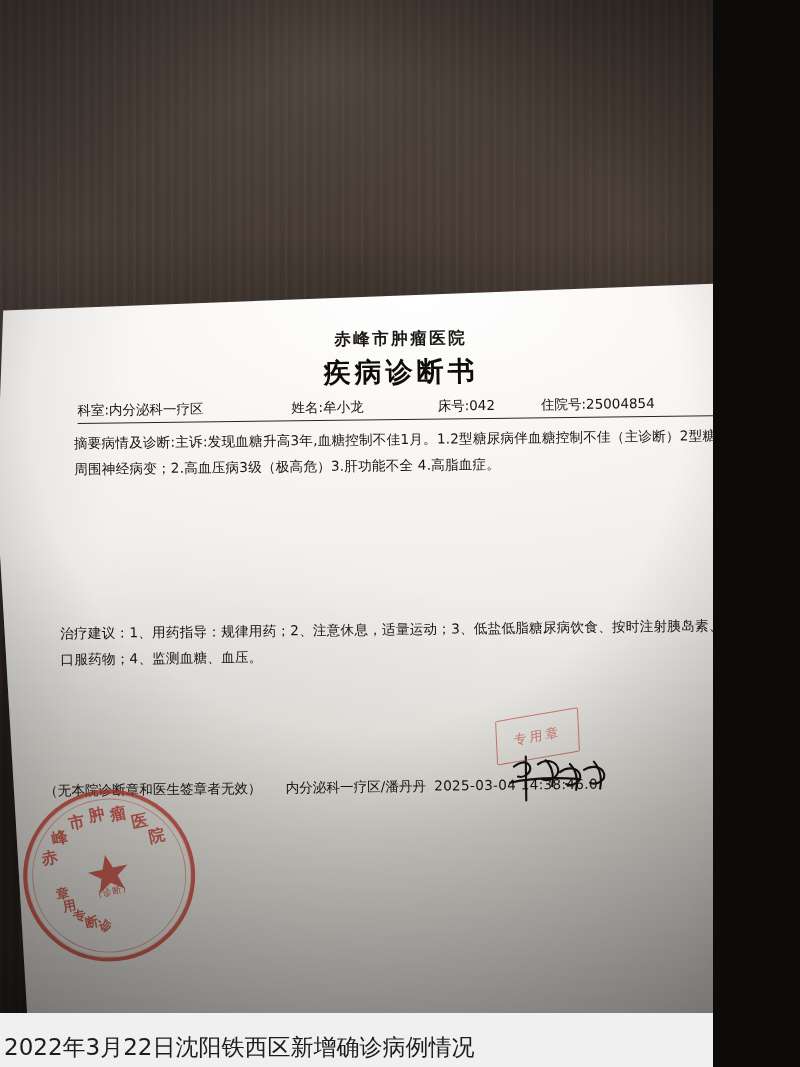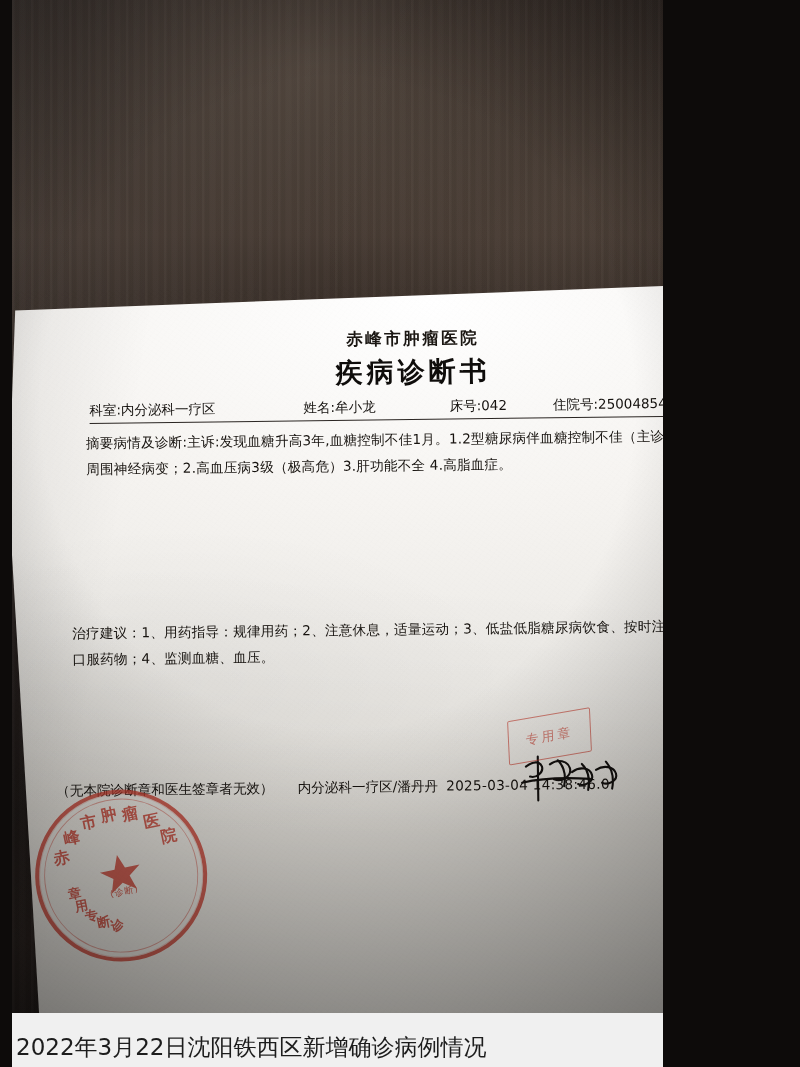--- a/index.html
+++ b/index.html
@@ -10,38 +10,37 @@
   body {
     width: 800px;
     height: 1067px;
     overflow: hidden;
     font-family: "Liberation Sans", sans-serif;
   }
 
   
   #scene {
     position: relative;
-    width: 651px;
+    width: 713px;
     height: 1067px;
     overflow: hidden;
     background:
       
       repeating-linear-gradient(90deg,
         rgba(255,255,255,0.022) 0px,
         rgba(255,255,255,0.022) 2px,
         rgba(0,0,0,0.05) 3px,
         rgba(0,0,0,0.05) 7px,
         rgba(255,255,255,0.012) 8px,
         rgba(255,255,255,0.012) 13px,
         rgba(0,0,0,0.04) 14px,
         rgba(0,0,0,0.04) 19px),
       linear-gradient(180deg, #2a2320 0%, #322a25 12%, #3a302a 22%,
                               #2e2621 34%, #241d1a 48%, #1d1715 62%,
                               #191412 76%, #221b18 88%, #1a1513 100%);
-    margin-left: 12px;
   }
   
   #wood-sheen {
     position: absolute; inset: 0;
     background:
       radial-gradient(115% 60% at 46% 6%, rgba(210,185,160,0.20) 0%, rgba(160,135,115,0.09) 32%, rgba(0,0,0,0) 62%),
       radial-gradient(70% 40% at 88% 18%, rgba(200,175,150,0.10) 0%, rgba(0,0,0,0) 60%),
       linear-gradient(105deg, rgba(255,255,255,0.05) 0%, rgba(255,255,255,0.0) 45%);
     pointer-events: none;
   }

